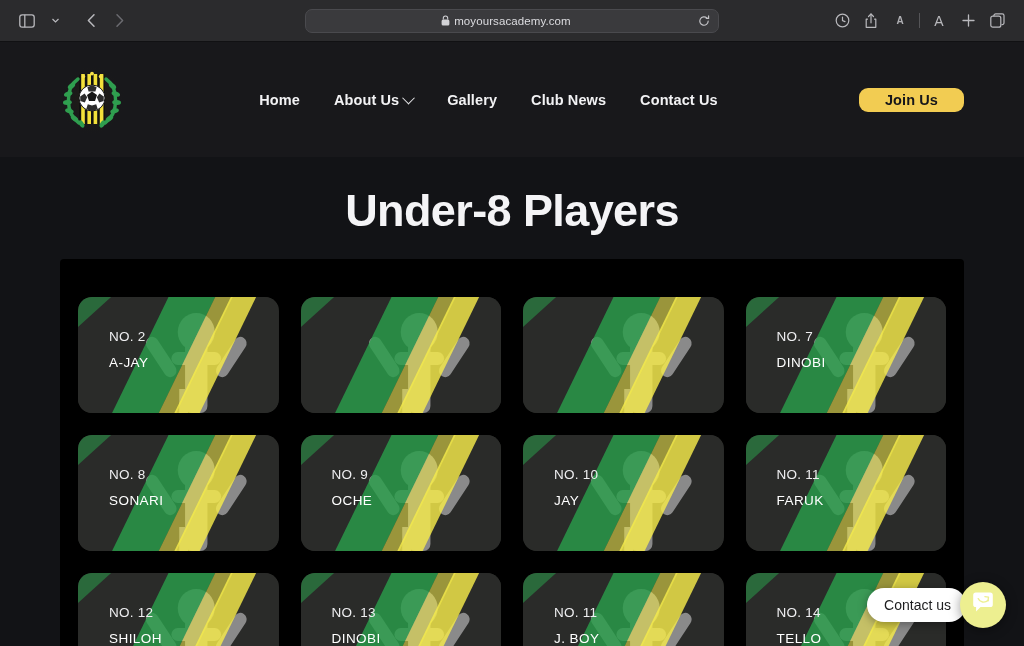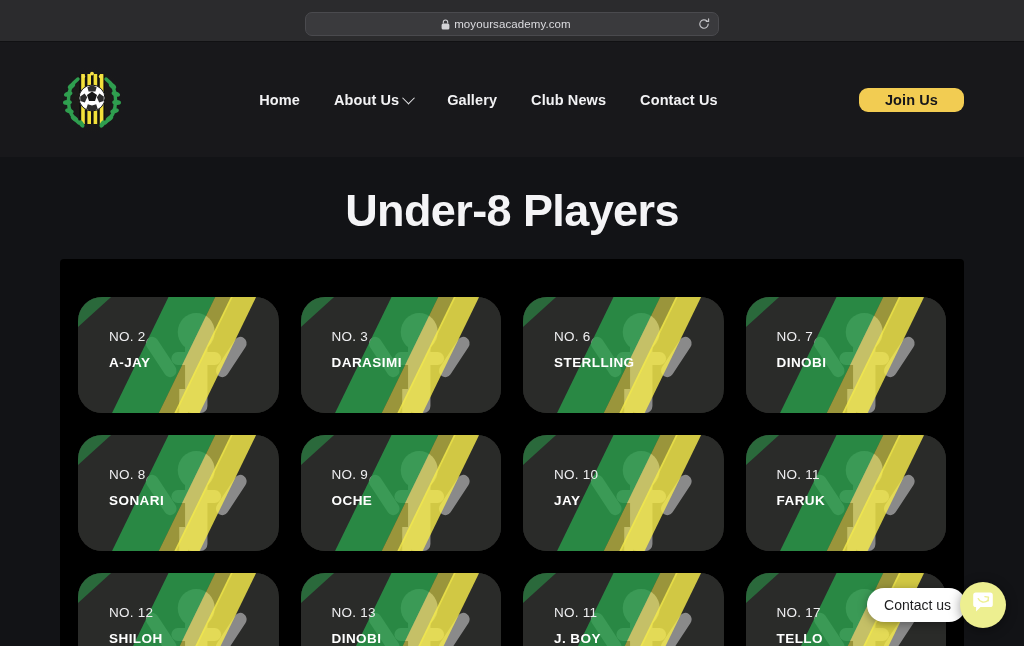--- a/index.html
+++ b/index.html
@@ -14,21 +14,20 @@
 
   
   .browser-chrome {
     height: 42px;
     background: #2b2b2d;
     display: flex;
     align-items: center;
     padding: 12px 14px;
     position: relative;
     border-bottom: 1px solid #111113;
-    flex-direction: column;
   }
   .chrome-left {
     display: flex; align-items: center; gap: 2px;
     flex: 0 0 auto;
   }
   .chrome-btn {
     width: 26px; height: 26px;
     display: flex; align-items: center; justify-content: center;
     color: #b9b9bd;
     border-radius: 5px;
@@ -149,21 +148,21 @@
   .roster-grid {
     display: grid;
     grid-template-columns: repeat(4, 1fr);
     gap: 22px 22px;
   }
 
   
   .player-card {
     position: relative;
     height: 116px;
-    border-radius: 24px;
+    border-radius: 14px;
     overflow: hidden;
     background: #2a2b29;
     cursor: pointer;
   }
   .card-art {
     position: absolute;
     inset: 0;
     overflow: hidden;
   }
   .card-art svg { display:block; width:100%; height:100%; }
@@ -177,21 +176,21 @@
     color: #eeeef0;
     font-size: 13.5px;
     font-weight: 400;
     letter-spacing: .25px;
     margin-bottom: 11px;
     white-space: nowrap;
   }
   .card-name {
     color: #ffffff;
     font-size: 13.5px;
-    font-weight: 700;
+    font-weight: 400;
     letter-spacing: .45px;
     white-space: nowrap;
   }
 
   
   .contact-widget {
     position: absolute;
     right: 18px;
     bottom: 18px;
     display: flex;
@@ -460,24 +459,20 @@
                 </g>
                 <g opacity="0.82">
                   <polygon points="82,150 174,-34 200,-34 108,150" fill="#f6ec4a"></polygon>
                 </g>
                 <g opacity="0.55">
                   <polygon points="66,150 158,-34 176,-34 84,150" fill="#f6ec4a"></polygon>
                 </g>
               </g>
             </svg>
           </div>
-          <div class="card-text">
-            <div class="card-no">NO. 3</div>
-            <div class="card-name">DARASIMI</div>
-          </div>
         </div>
         <div class="player-card">
           <div class="card-art">
             <svg viewBox="0 0 206 116" preserveAspectRatio="none">
               <defs>
                 <clipPath id="clipc2">
                   <rect x="0" y="0" width="206" height="116" rx="13"></rect>
                 </clipPath>
               </defs>
               <g clip-path="url(#clipc2)">
@@ -496,24 +491,20 @@
                   <polygon points="18,150 110,-34 158,-34 66,150" fill="#2a9d4a"></polygon>
                 </g>
                 <g opacity="0.82">
                   <polygon points="82,150 174,-34 200,-34 108,150" fill="#f6ec4a"></polygon>
                 </g>
                 <g opacity="0.55">
                   <polygon points="66,150 158,-34 176,-34 84,150" fill="#f6ec4a"></polygon>
                 </g>
               </g>
             </svg>
-          </div>
-          <div class="card-text">
-            <div class="card-no">NO. 6</div>
-            <div class="card-name">STERLLING</div>
           </div>
         </div>
         <div class="player-card">
           <div class="card-art">
             <svg viewBox="0 0 206 116" preserveAspectRatio="none">
               <defs>
                 <clipPath id="clipc3">
                   <rect x="0" y="0" width="206" height="116" rx="13"></rect>
                 </clipPath>
               </defs>
@@ -831,21 +822,21 @@
                 <g opacity="0.82">
                   <polygon points="82,150 174,-34 200,-34 108,150" fill="#f6ec4a"></polygon>
                 </g>
                 <g opacity="0.55">
                   <polygon points="66,150 158,-34 176,-34 84,150" fill="#f6ec4a"></polygon>
                 </g>
               </g>
             </svg>
           </div>
           <div class="card-text">
-            <div class="card-no">NO. 17</div>
+            <div class="card-no">NO. 14</div>
             <div class="card-name">TELLO</div>
           </div>
         </div>
       </div>
   </section>
 
   <div class="contact-widget">
     <div class="contact-bubble">Contact us</div>
     <div class="contact-fab">
       <span>

